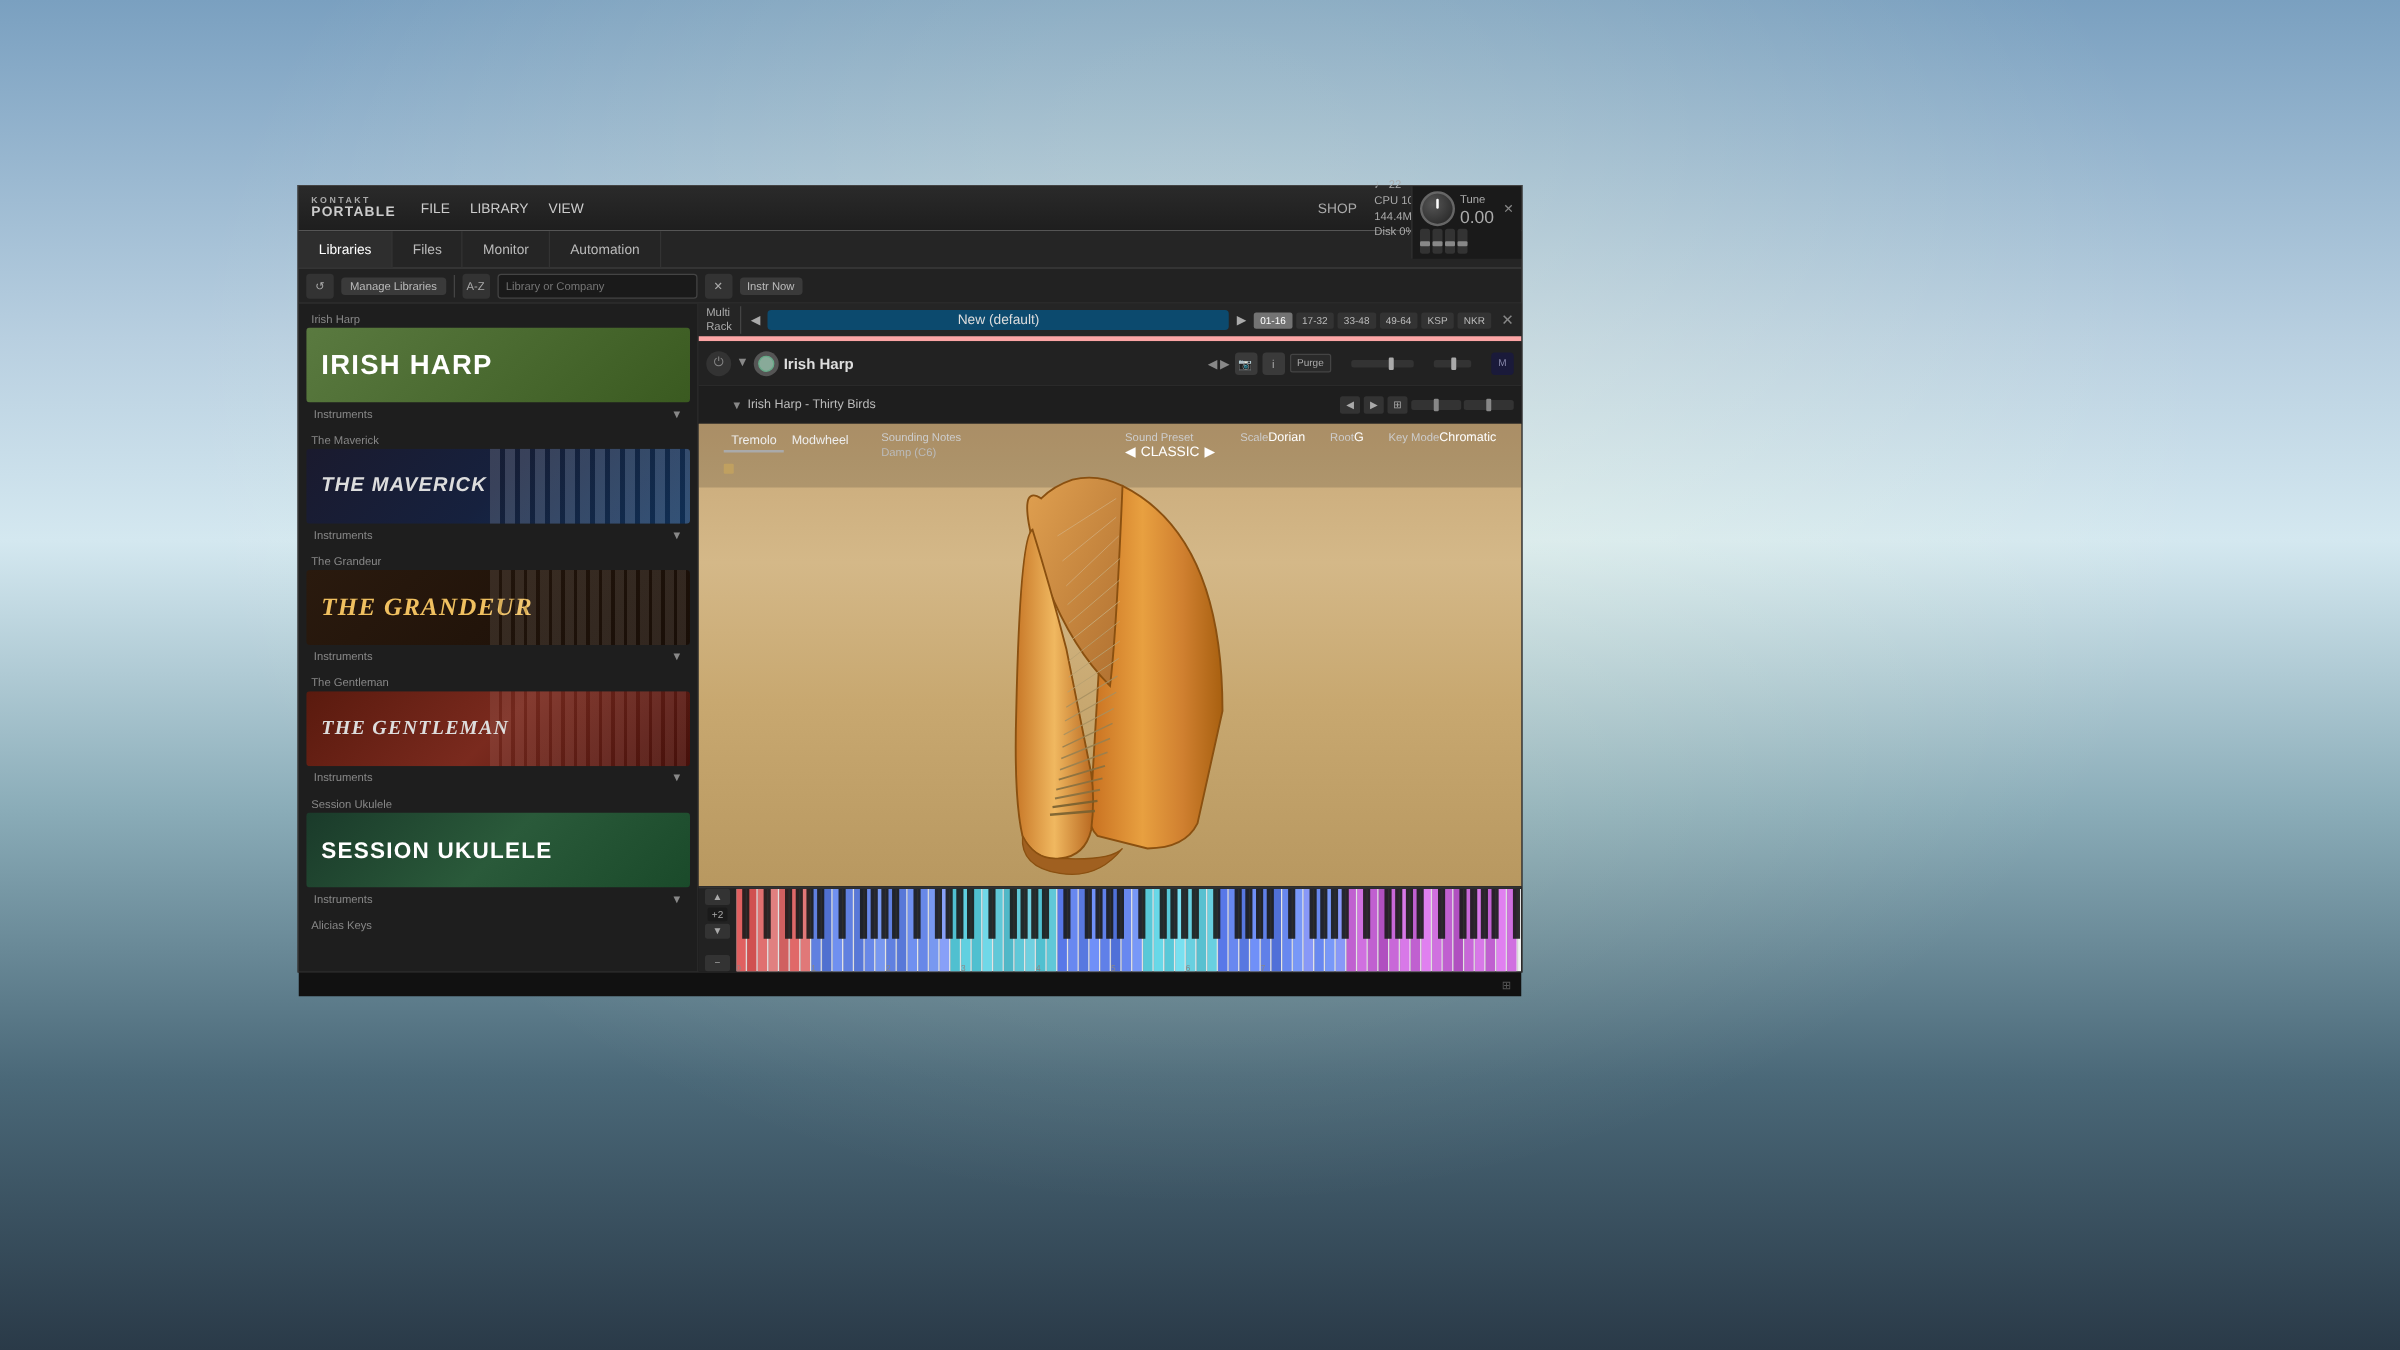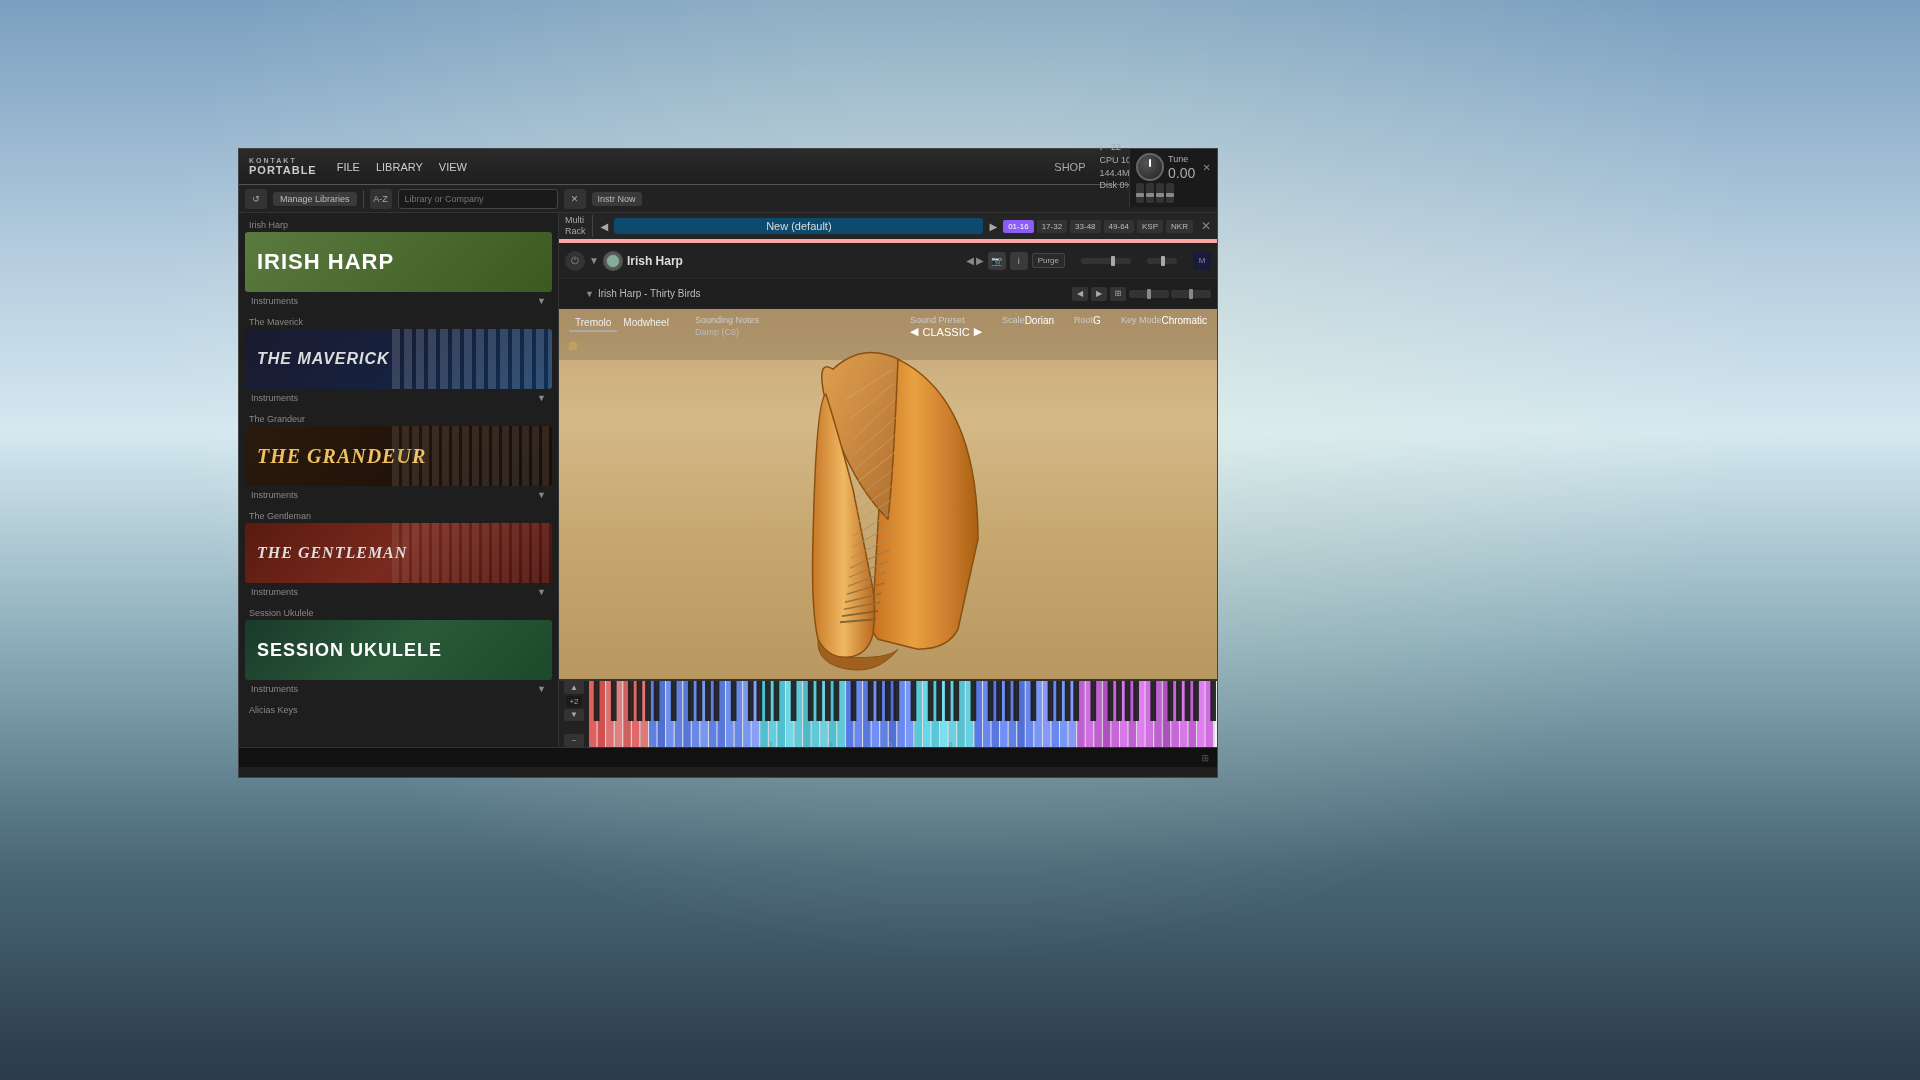--- a/index.html
+++ b/index.html
@@ -327,21 +327,21 @@
       margin-left: auto;
     }
     .page-btn {
       background: #333;
       color: #bbb;
       font-size: 8px;
       padding: 2px 5px;
       border-radius: 2px;
       cursor: pointer;
     }
-    .page-btn.active { background: #8b5cf6; color: #fff; }
+    .page-btn.active { background: #737373; color: #fff; }
     .ksp-btn, .nkr-btn {
       background: #333;
       color: #bbb;
       font-size: 8px;
       padding: 2px 5px;
       border-radius: 2px;
       cursor: pointer;
     }
     .close-pane { color: #888; font-size: 12px; cursor: pointer; margin-left: 4px; }
 
@@ -448,21 +448,21 @@
       background: linear-gradient(180deg, #c8a878 0%, #d4b888 30%, #c8a870 60%, #b89860 100%);
       position: relative;
       overflow: hidden;
     }
 
     
     .controls-overlay {
       position: absolute;
       top: 0; left: 0; right: 0;
       display: flex;
-      padding: 6px 10px;
+      padding: 6px 20px;
       gap: 30px;
       background: rgba(0,0,0,0.15);
     }
 
     .tremolo-btn, .modwheel-btn {
       color: #eee;
       font-size: 10px;
       cursor: pointer;
       padding: 2px 6px;
     }
@@ -659,20 +659,26 @@
         <div>♩ 22</div>
         <div>CPU 10%</div>
         <div>144.4M</div>
         <div>Disk 0%</div>
       </div>
       <div class="notif-icon">!</div>
       <div class="n-icon">N</div>
     </div>
   </div>
 
+  <div class="nav-tabs">
+    <div class="nav-tab active">Libraries</div>
+    <div class="nav-tab">Files</div>
+    <div class="nav-tab">Monitor</div>
+    <div class="nav-tab">Automation</div>
+  </div>
 
   <div class="toolbar">
     <div class="toolbar-btn">↺</div>
     <div class="manage-lib-btn">Manage Libraries</div>
     <div class="toolbar-sep"></div>
     <div class="toolbar-btn">A-Z</div>
     <div class="search-field">
       <input type="text" placeholder="Library or Company" style="">
     </div>
     <div class="toolbar-btn">✕</div>

